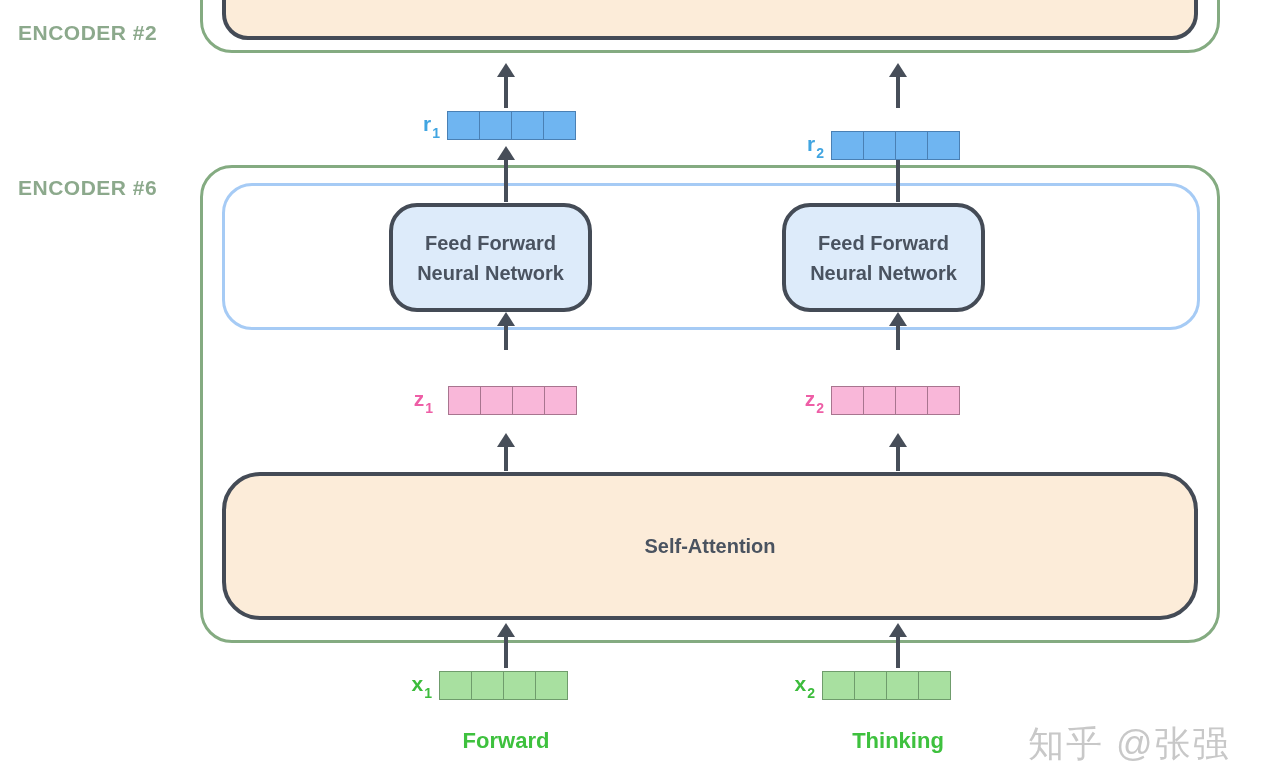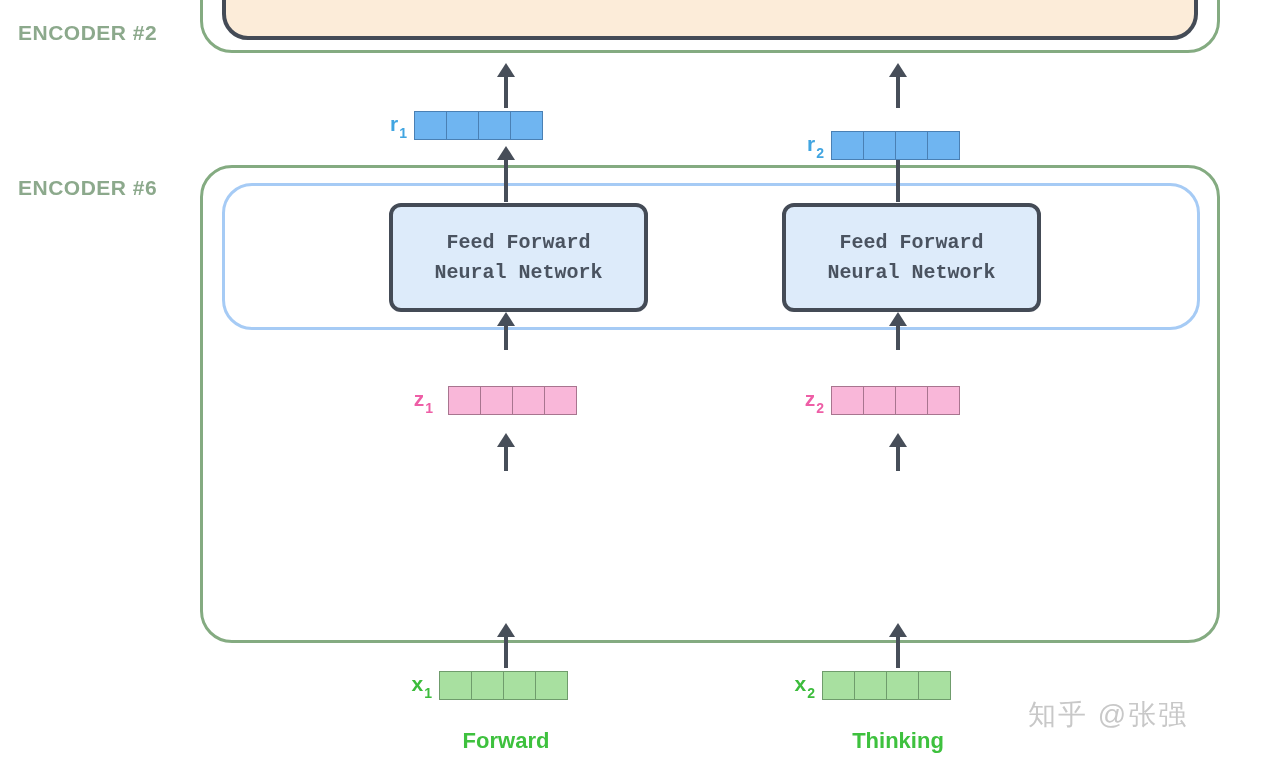--- a/index.html
+++ b/index.html
@@ -29,24 +29,24 @@
     display:flex;align-items:center;justify-content:center;
     font-size:20px;font-weight:600;color:var(--text-dark,#4a5360);
   }
   
   .addnorm{
     position:absolute;box-sizing:border-box;left:222px;top:183px;width:978px;height:147px;
     border:3px solid var(--addnorm-border,#a6cbf5);border-radius:30px;
   }
   
   .ffnn{
-    position:absolute;box-sizing:border-box;width:259px;height:109px;top:203px;
+    position:absolute;box-sizing:border-box;width:203px;height:109px;top:203px;
     background:var(--ffnn-fill,#ddebfa);border:4px solid var(--dark-border,#444b56);
-    border-radius:12px;display:flex;flex-direction:column;align-items:center;justify-content:center;
-    font-size:20px;line-height:30px;font-weight:600;color:var(--text-dark,#4a5360);font-family:Liberation Mono, monospace;
+    border-radius:28px;display:flex;flex-direction:column;align-items:center;justify-content:center;
+    font-size:20px;line-height:30px;font-weight:600;color:var(--text-dark,#4a5360);
   }
   .ffnn1{left:389px;}
   .ffnn2{left:782px;}
   
   .arrow{position:absolute;width:18px;display:flex;flex-direction:column;align-items:center;}
   .arrow .head{
     width:0;height:0;border-left:9px solid transparent;border-right:9px solid transparent;
     border-bottom:14px solid var(--arrow,#474e59);
   }
   .arrow .shaft{width:4.5px;flex:1;background:var(--arrow,#474e59);}
@@ -66,21 +66,21 @@
   .vec-label.r{color:var(--r-label,#41a5e1);}
   .vec-label.z{color:var(--z-label,#ee5ea6);}
   .vec-label.x{color:var(--x-label,#3cbc3c);}
   
   .token{
     position:absolute;width:134px;top:728px;text-align:center;
     font-size:22px;font-weight:bold;color:var(--token-text,#3ec13e);
   }
   
   .watermark{
-    position:absolute;left:1028px;top:696px;font-size:28px;letter-spacing:2px;
+    position:absolute;left:1028px;top:720px;font-size:36px;letter-spacing:2px;
     color:var(--watermark,#c8c8c8);white-space:nowrap;
   }
 </style>
 </head>
 <body>
 
 <div class="canvas">
 
   <div class="enc-box enc2"></div>
   <div class="peach-box enc2-inner"></div>
@@ -92,20 +92,23 @@
 
   <div class="ffnn ffnn1">
     <span>Feed Forward</span>
     <span>Neural Network</span>
   </div>
   <div class="ffnn ffnn2">
     <span>Feed Forward</span>
     <span>Neural Network</span>
   </div>
 
+  <div class="peach-box self-attn">
+    <span>Self-Attention</span>
+  </div>
 
   <div class="arrow" style="left:497px;top:63px;height:45px;">
       <div class="head"></div>
       <div class="shaft"></div>
     </div>
   <div class="arrow" style="left:497px;top:146px;height:56px;">
       <div class="head"></div>
       <div class="shaft"></div>
     </div>
   <div class="arrow" style="left:497px;top:312px;height:38px;">
@@ -135,21 +138,21 @@
     </div>
   <div class="arrow" style="left:889px;top:433px;height:38px;">
       <div class="head"></div>
       <div class="shaft"></div>
     </div>
   <div class="arrow" style="left:889px;top:623px;height:45px;">
       <div class="head"></div>
       <div class="shaft"></div>
     </div>
 
-  <div class="vec" style="left:414px;top:111px;">
+  <div class="vec" style="left:447px;top:111px;">
     <span class="vec-label r"><span>r</span><sub>1</sub></span>
     <div class="cells blue">
         <div class="cell"></div>
         <div class="cell"></div>
         <div class="cell"></div>
         <div class="cell"></div>
       </div>
   </div>
   <div class="vec" style="left:831px;top:111px;margin-top:20px;">
     <span class="vec-label r"><span>r</span><sub>2</sub></span>

